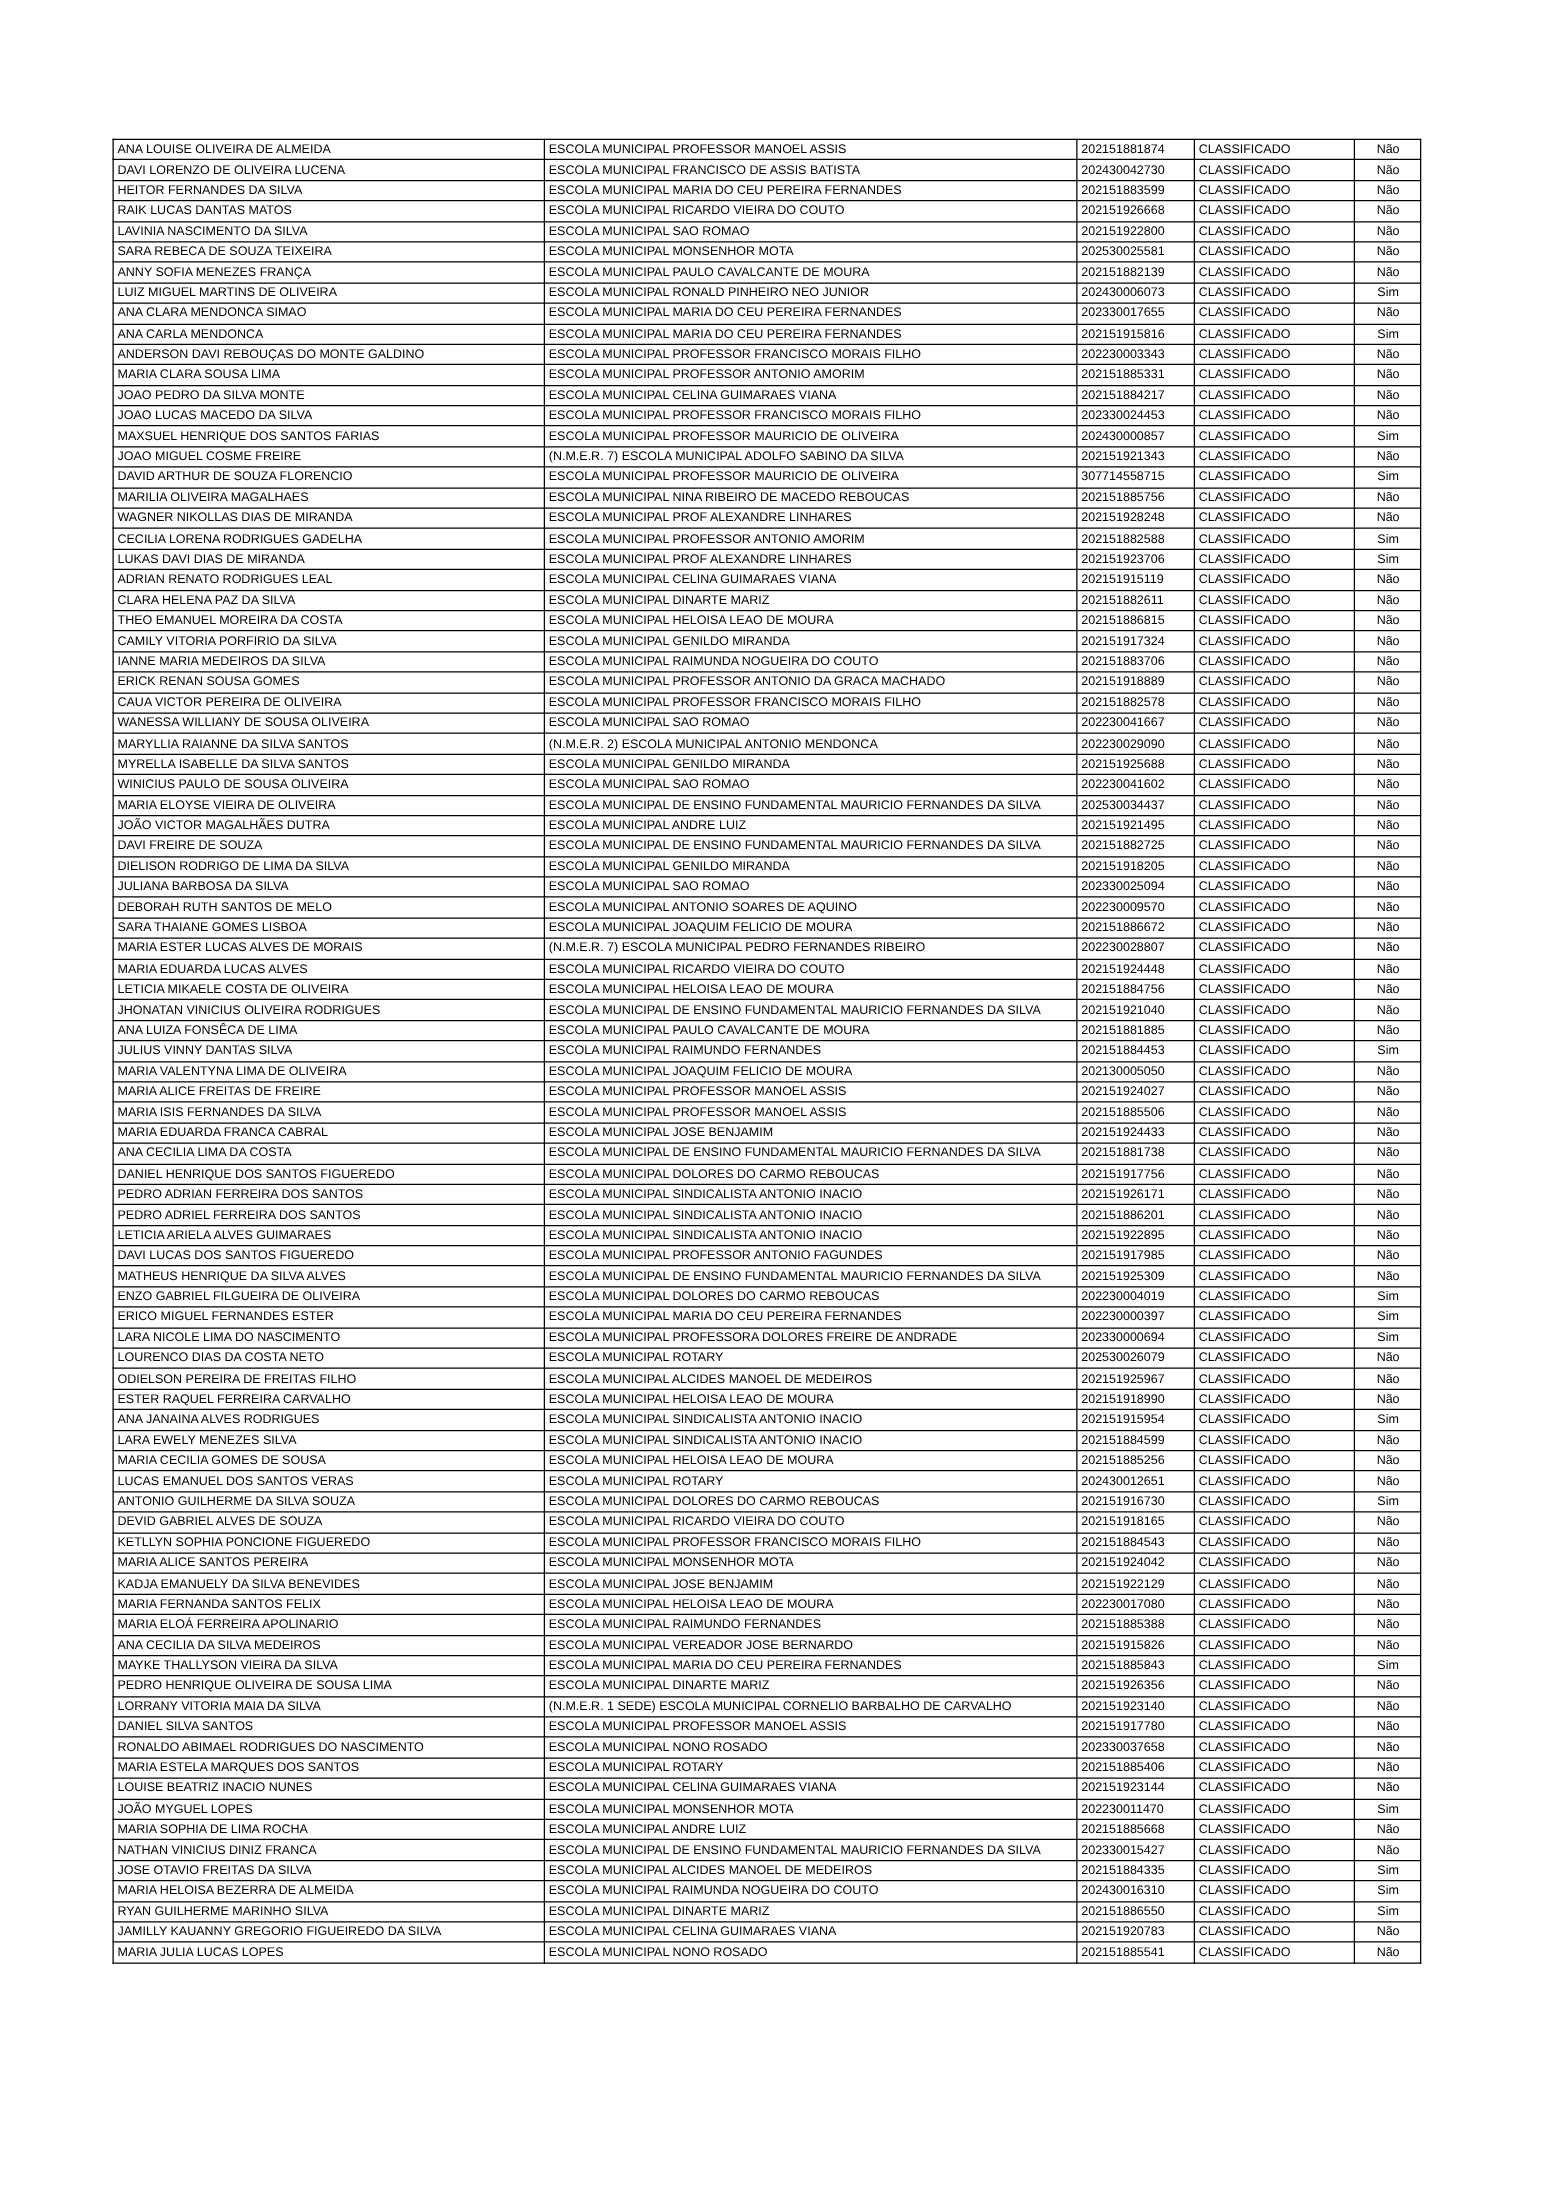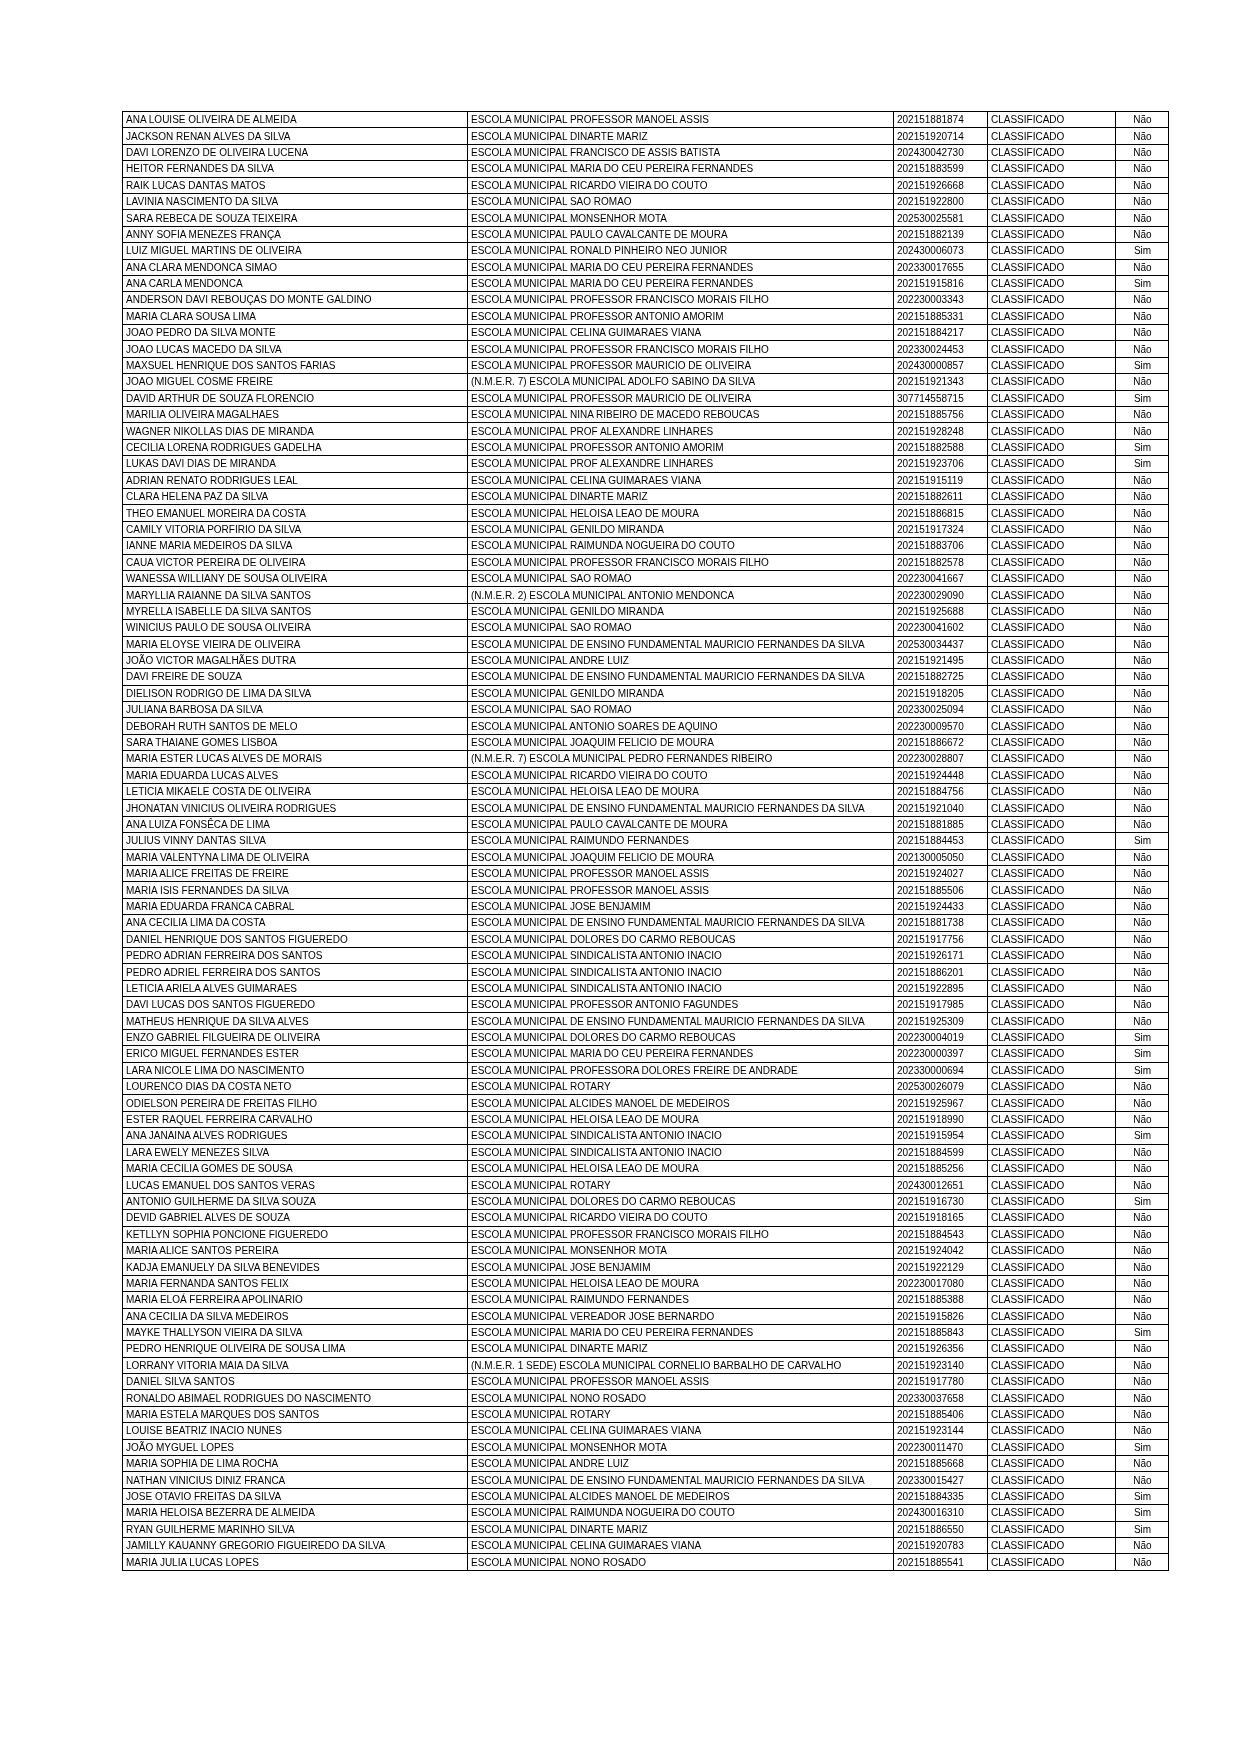--- a/index.html
+++ b/index.html
@@ -12,21 +12,20 @@
     font-family:"Liberation Sans", sans-serif;
     overflow:hidden;
   }
   table.results {
     position:absolute;
     left:90px;
     top:111px;
     width:1046px;
     border-collapse:collapse;
     table-layout:fixed;
-    margin-left:32px;
   }
   table.results tr { height:16.4px; }
   table.results td {
     border:1px solid #000000;
     font-family:"Liberation Sans", sans-serif;
     font-size:10px;
     line-height:11px;
     color:#000000;
     padding:0 2px 0 3px;
     white-space:nowrap;
@@ -46,27 +45,20 @@
   <table class="results">
     <tbody>
         <tr>
           <td class="c0">ANA LOUISE OLIVEIRA DE ALMEIDA</td>
           <td class="c1">ESCOLA MUNICIPAL PROFESSOR MANOEL ASSIS</td>
           <td class="c2">202151881874</td>
           <td class="c3">CLASSIFICADO</td>
           <td class="c4">Não</td>
         </tr>
         <tr>
-          <td class="c0">JACKSON RENAN ALVES DA SILVA</td>
-          <td class="c1">ESCOLA MUNICIPAL DINARTE MARIZ</td>
-          <td class="c2">202151920714</td>
-          <td class="c3">CLASSIFICADO</td>
-          <td class="c4">Não</td>
-        </tr>
-        <tr>
           <td class="c0">DAVI LORENZO DE OLIVEIRA LUCENA</td>
           <td class="c1">ESCOLA MUNICIPAL FRANCISCO DE ASSIS BATISTA</td>
           <td class="c2">202430042730</td>
           <td class="c3">CLASSIFICADO</td>
           <td class="c4">Não</td>
         </tr>
         <tr>
           <td class="c0">HEITOR FERNANDES DA SILVA</td>
           <td class="c1">ESCOLA MUNICIPAL MARIA DO CEU PEREIRA FERNANDES</td>
           <td class="c2">202151883599</td>
@@ -224,20 +216,27 @@
           <td class="c0">CAMILY VITORIA PORFIRIO DA SILVA</td>
           <td class="c1">ESCOLA MUNICIPAL GENILDO MIRANDA</td>
           <td class="c2">202151917324</td>
           <td class="c3">CLASSIFICADO</td>
           <td class="c4">Não</td>
         </tr>
         <tr>
           <td class="c0">IANNE MARIA MEDEIROS DA SILVA</td>
           <td class="c1">ESCOLA MUNICIPAL RAIMUNDA NOGUEIRA DO COUTO</td>
           <td class="c2">202151883706</td>
+          <td class="c3">CLASSIFICADO</td>
+          <td class="c4">Não</td>
+        </tr>
+        <tr>
+          <td class="c0">ERICK RENAN SOUSA GOMES</td>
+          <td class="c1">ESCOLA MUNICIPAL PROFESSOR ANTONIO DA GRACA MACHADO</td>
+          <td class="c2">202151918889</td>
           <td class="c3">CLASSIFICADO</td>
           <td class="c4">Não</td>
         </tr>
         <tr>
           <td class="c0">CAUA VICTOR PEREIRA DE OLIVEIRA</td>
           <td class="c1">ESCOLA MUNICIPAL PROFESSOR FRANCISCO MORAIS FILHO</td>
           <td class="c2">202151882578</td>
           <td class="c3">CLASSIFICADO</td>
           <td class="c4">Não</td>
         </tr>

